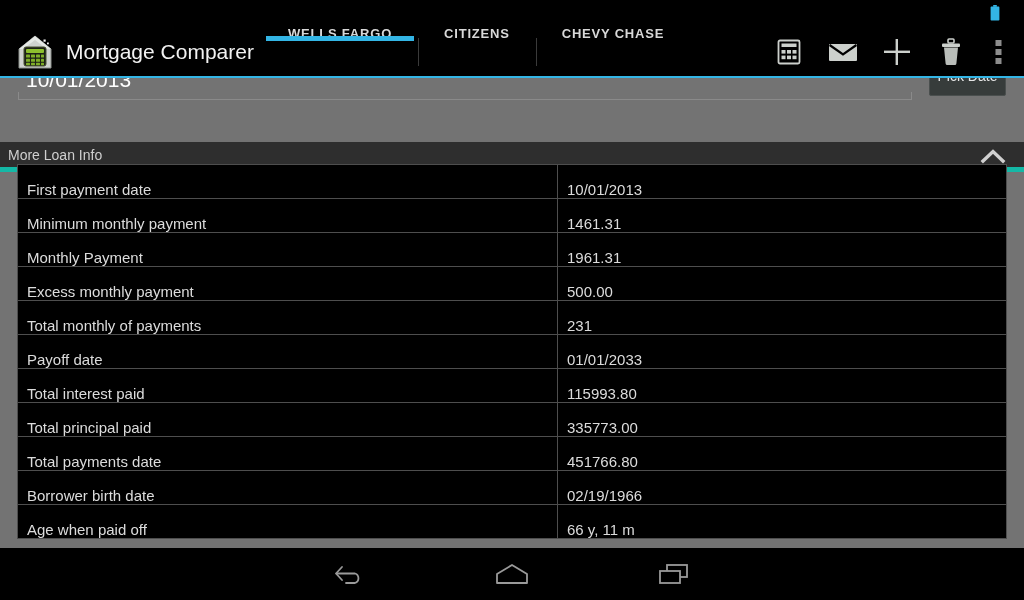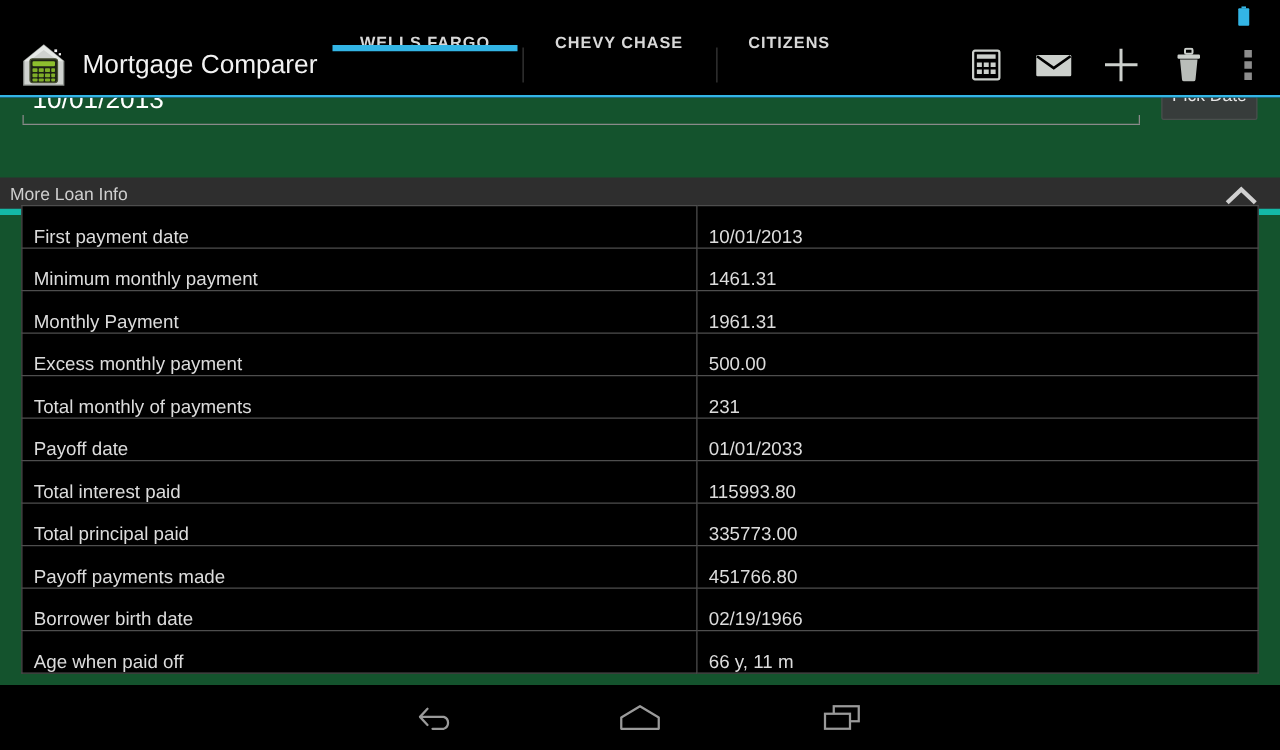--- a/index.html
+++ b/index.html
@@ -90,21 +90,21 @@
     position: absolute; top: 76px; left: 0;
     width: 1024px; height: 2px;
     background: #33b5e5;
     z-index: 21;
   }
 
   
   .content {
     position: absolute; top: 78px; left: 0;
     width: 1024px; height: 470px;
-    background: #14532d;
+    background: #737373;
     overflow: hidden;
   }
   
   .date-row {
     position: absolute; top: -18px; left: 0;
     width: 1024px; height: 56px;
   }
   .date-field {
     position: absolute; left: 18px; top: 0;
     width: 894px; height: 40px;
@@ -253,24 +253,24 @@
     </span>
 
     <div class="app-title">Mortgage Comparer</div>
 
     <div class="tabs">
       <div class="tab active">
         <span class="tab-label">WELLS FARGO</span>
         <span class="tab-underline"></span>
       </div>
       <div class="tab">
+        <span class="tab-label">CITIZENS</span>
+      </div>
+      <div class="tab">
         <span class="tab-label">CHEVY CHASE</span>
-      </div>
-      <div class="tab">
-        <span class="tab-label">CITIZENS</span>
       </div>
     </div>
 
     <div class="ab-spacer"></div>
 
     <div class="ab-actions">
 
       <div class="ab-btn">
         <span>
           <svg width="26" height="26" viewBox="0 0 26 26">
@@ -376,21 +376,21 @@
         </tr>
         <tr>
           <td class="k">Total interest paid</td>
           <td class="v">115993.80</td>
         </tr>
         <tr>
           <td class="k">Total principal paid</td>
           <td class="v">335773.00</td>
         </tr>
         <tr>
-          <td class="k">Payoff payments made</td>
+          <td class="k">Total payments date</td>
           <td class="v">451766.80</td>
         </tr>
         <tr>
           <td class="k">Borrower birth date</td>
           <td class="v">02/19/1966</td>
         </tr>
         <tr>
           <td class="k">Age when paid off</td>
           <td class="v">66 y,  11 m</td>
         </tr>

